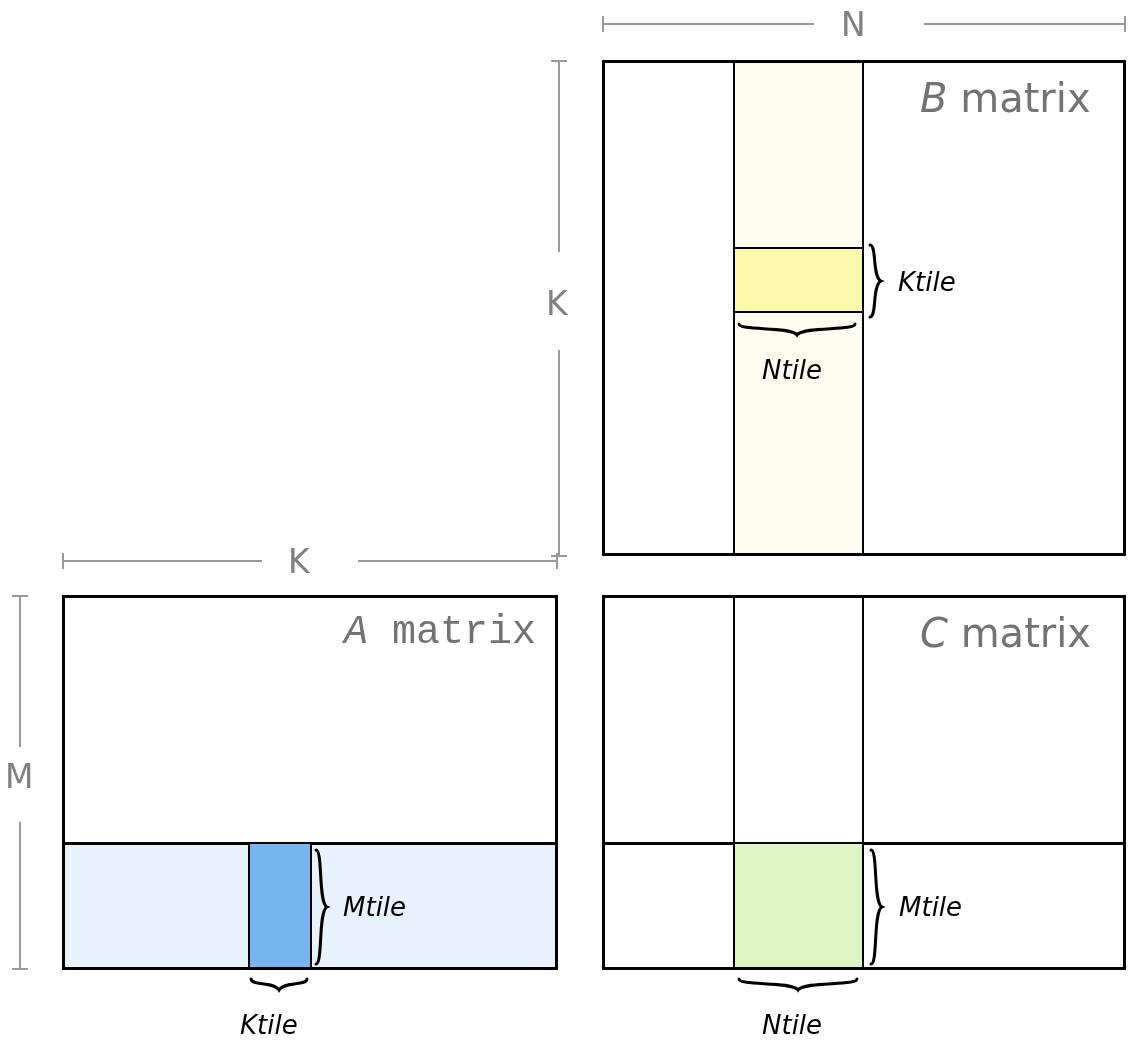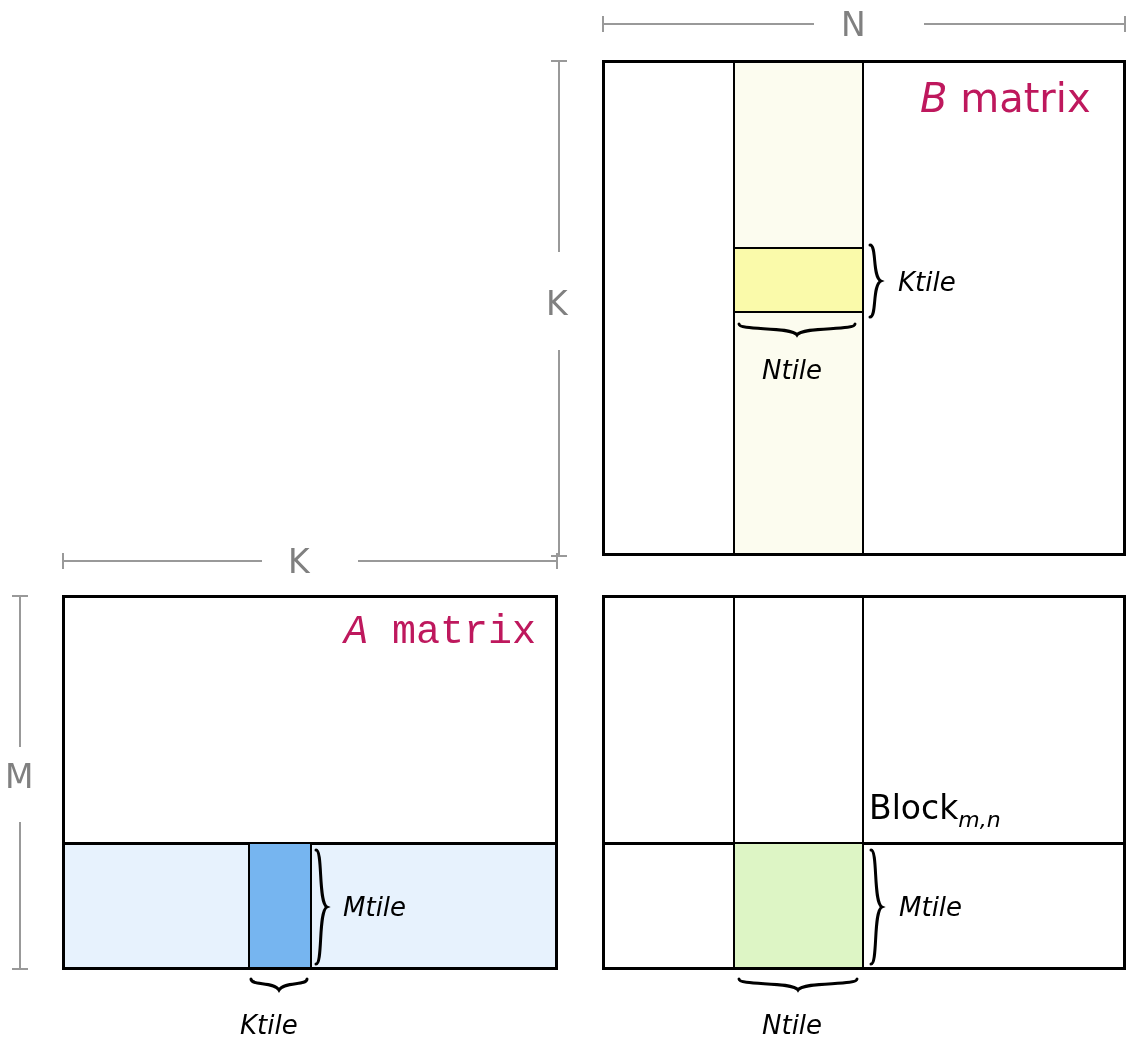--- a/index.html
+++ b/index.html
@@ -33,21 +33,21 @@
     background: #000000;
   }
   .hline {
     position: absolute;
     height: 3px;
     background: #000000;
   }
   .mat-label {
     position: absolute;
     font-size: 40px;
-    color: #be185d;
+    color: #737373;
     white-space: nowrap;
     line-height: 1;
   }
   .mat-label .ital {
     font-style: italic;
   }
   .tile-label {
     position: absolute;
     font-size: 26px;
     font-style: italic;
@@ -190,24 +190,24 @@
   <div class="matrix-box" style="left:602px; top:595px; width:524px; height:375px;">
 
     <div class="vline" style="left:128px; top:0px; height:244px;"></div>
     <div class="vline" style="left:257px; top:0px; height:244px;"></div>
 
     <div class="hline" style="left:-3px; top:244px; width:524px;"></div>
 
     <div class="region" style="left:128px; top:246px; width:131px; height:123px; background:#ddf5c5; border-left:2px solid #000000; border-right:2px solid #000000;"></div>
   </div>
 
-
-  <div class="block-label" style="left:869px; top:791px;">
-    <span>Block</span><sub>m,n</sub>
-  </div>
+  <div class="mat-label" style="left:920px; top:613px;">
+    <span class="ital">C</span><span> matrix</span>
+  </div>
+
 
   <div class="brace" style="left:869px; top:848px;">
     <svg width="26" height="118" viewBox="0 0 26 118">
       <path d="M2,2 C9,2 4,55 13,59 C4,63 9,116 2,116" fill="none" stroke="#000000" stroke-width="3" stroke-linecap="round"></path>
     </svg>
   </div>
   <div class="tile-label" style="left:899px; top:894px;">Mtile</div>
 
   <div class="brace" style="left:737px; top:977px;">
     <svg width="124" height="24" viewBox="0 0 124 24">

